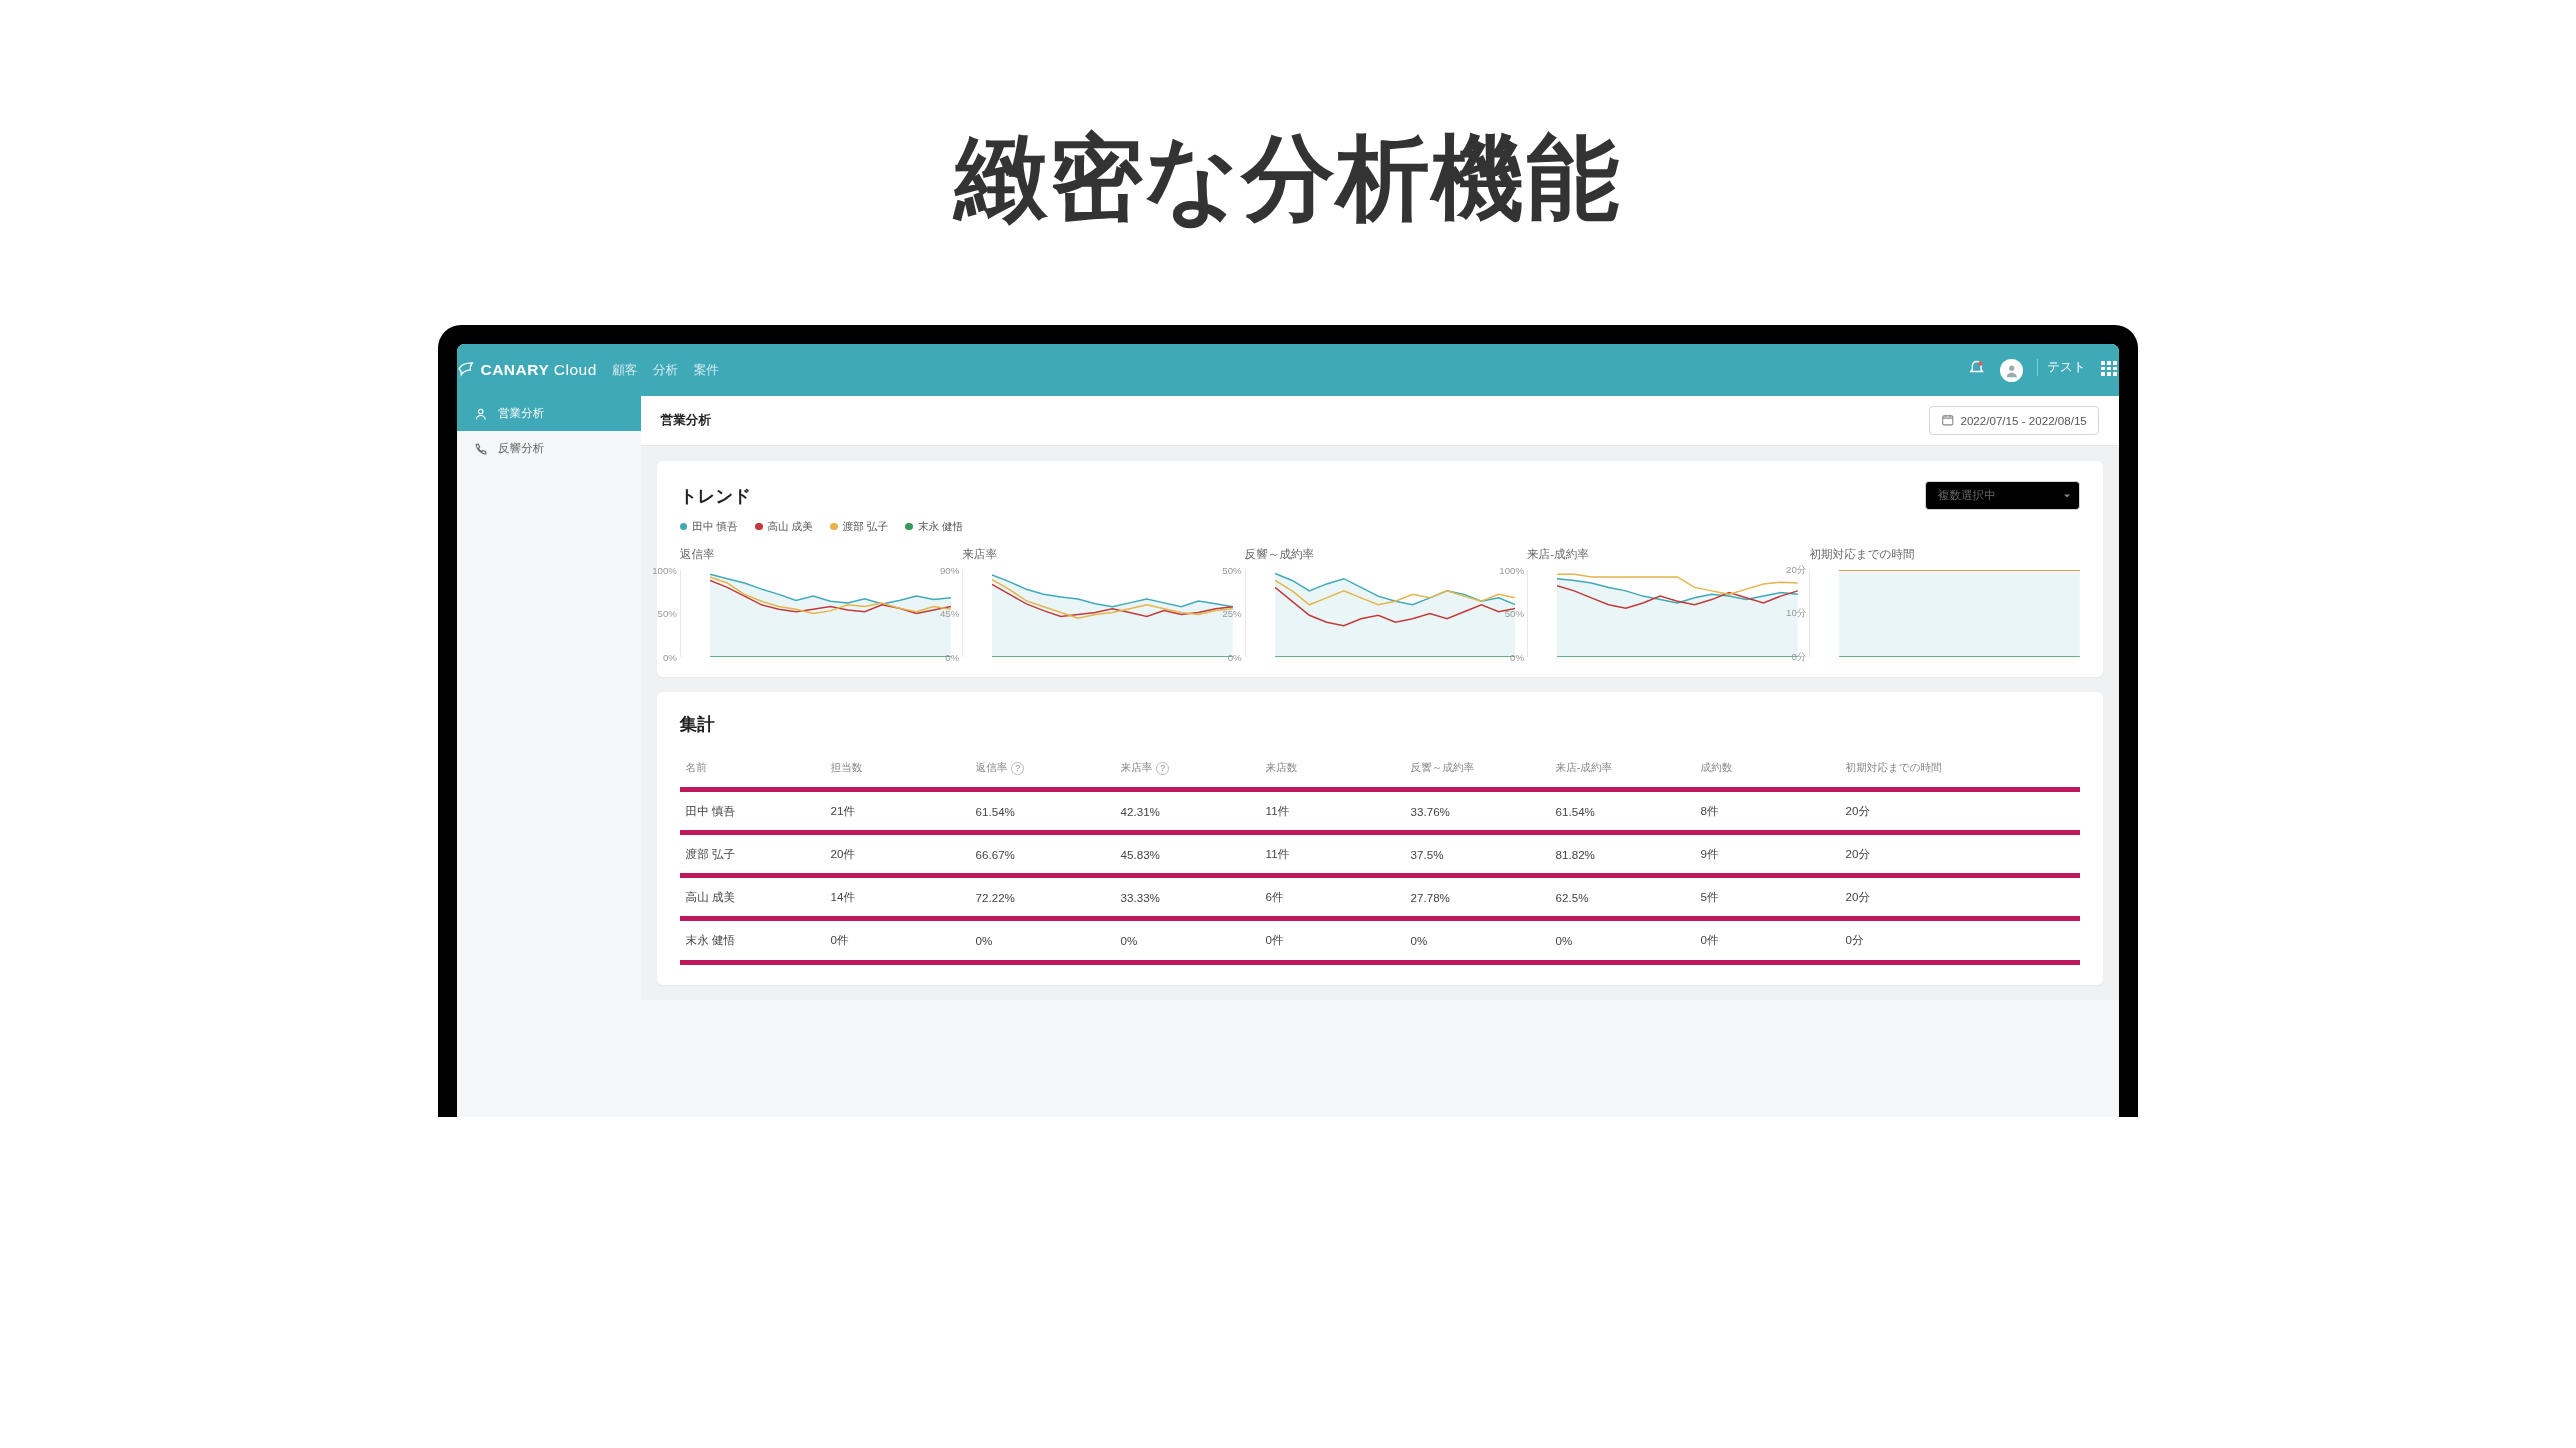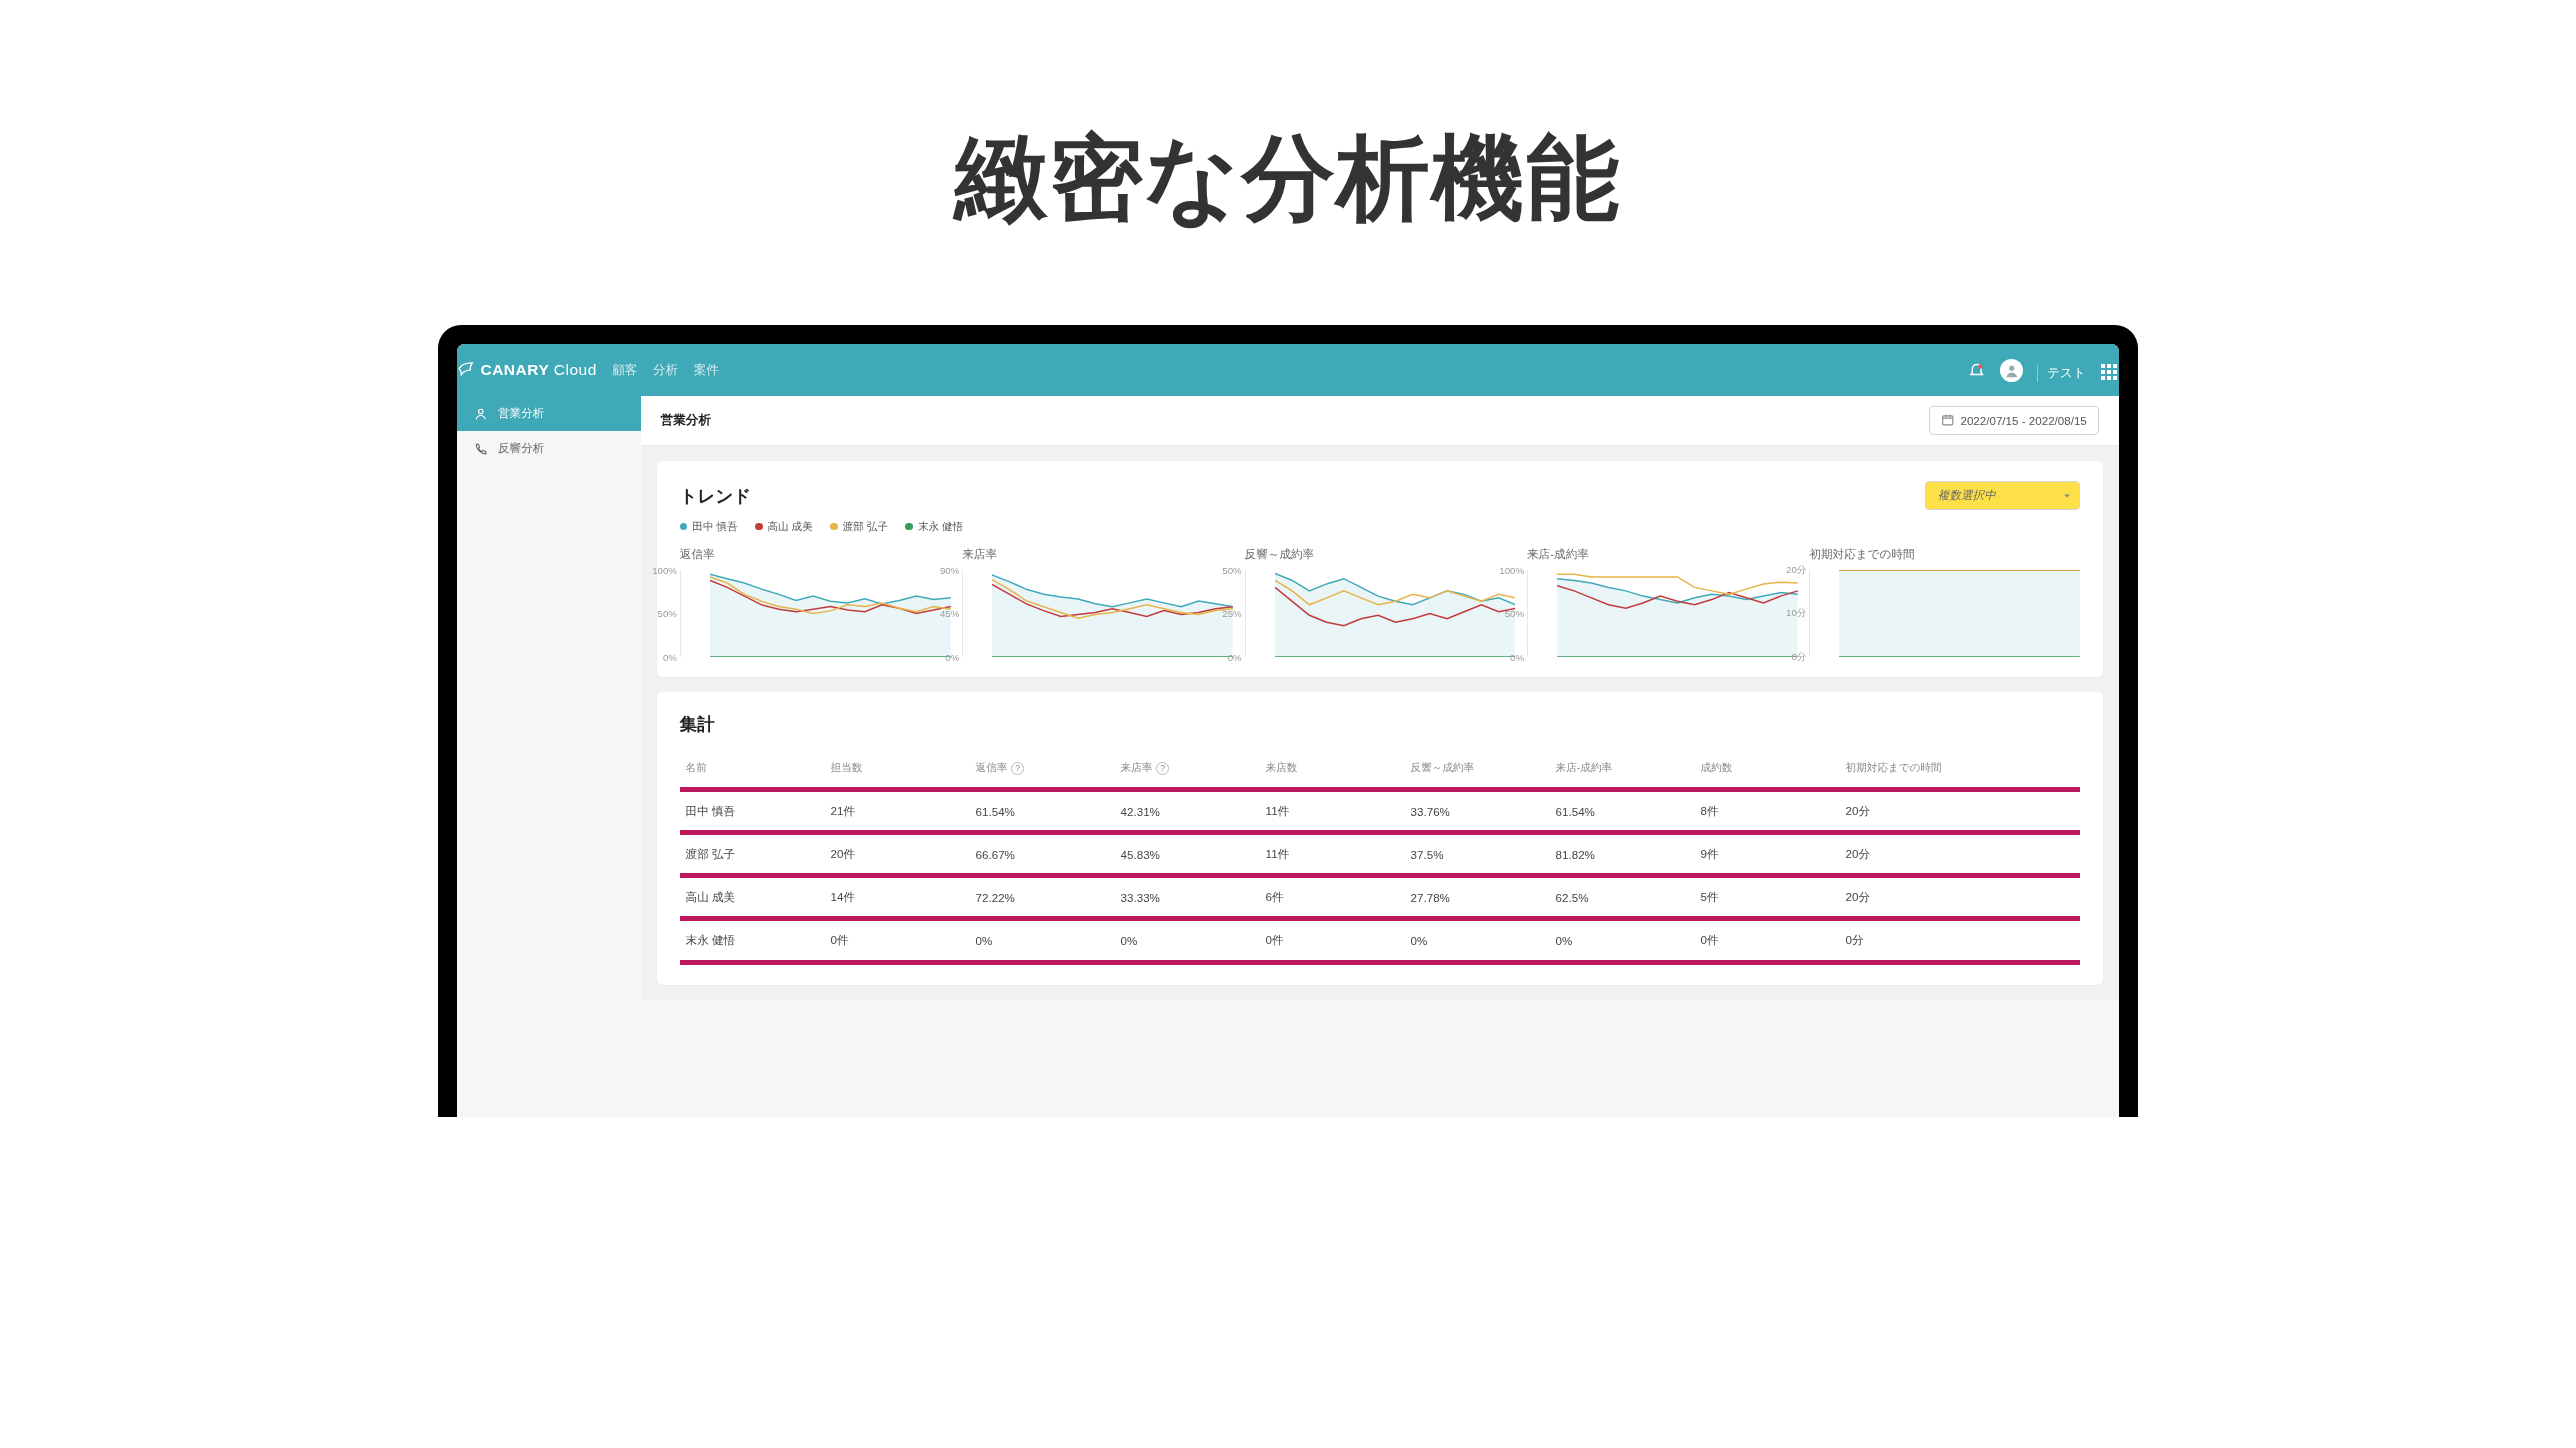--- a/index.html
+++ b/index.html
@@ -9,42 +9,42 @@
 
 .device-frame { width: 1700px; margin: 0 auto; background: #000; border-radius: 23px 23px 0 0; padding: 19.3px 19.3px 0 19.3px; }
 .screen { background: #f5f6f7; border-radius: 7.7px 7.7px 0 0; overflow: hidden; min-height: 773px; }
 
 .topbar { background: #3fa9b8; height: 52px; display: flex; align-items: center; padding: 0 0; color: #fff; }
 .logo { display: flex; align-items: center; gap: 5.8px; margin-right: 15.5px; }
 .logo-text { font-size: 15.5px; font-weight: 600; letter-spacing: 0.5px; }
 .logo-text .light { font-weight: 300; }
 .topnav { display: flex; gap: 15.5px; }
 .topnav-item { font-size: 12.6px; color: #d4ecef; cursor: pointer; }
-.topbar-right { margin-left: auto; display: flex; align-items: flex-end; gap: 13.5px; }
+.topbar-right { margin-left: auto; display: flex; align-items: flex-start; gap: 13.5px; }
 .bell-icon, .avatar-circle, .apps-icon { width: 19.3px; height: 19.3px; display: flex; align-items: center; justify-content: center; }
 .avatar-circle { width: 23px; height: 23px; background: #fff; border-radius: 50%; }
 .user-label { font-size: 12.6px; padding-left: 9.7px; border-left: 1px solid rgba(255,255,255,.4); }
 .apps-grid { display: grid; grid-template-columns: repeat(3, 3.9px); grid-template-rows: repeat(3, 3.9px); gap: 1.9px; }
 .apps-grid span { background: #fff; width: 3.9px; height: 3.9px; }
 
 .body-row { display: flex; }
 .sidebar { width: 184px; background: #f5f6f7; }
 .side-item { display: flex; align-items: center; gap: 9.7px; padding: 9.7px 15.5px; font-size: 11.6px; color: #666; cursor: pointer; }
 .side-item.active { background: #3fa9b8; color: #fff; }
 .side-icon { width: 15.5px; height: 15.5px; display: flex; align-items: center; justify-content: center; }
 
 .main { flex: 1; background: #f0f1f2; }
 .page-header { background: #fff; padding: 9.7px 19.3px; display: flex; align-items: center; justify-content: space-between; border-bottom: 1px solid #e5e7eb; }
 .page-title { font-size: 12.6px; font-weight: 600; color: #222; }
 .date-range { border: 1px solid #d1d5db; border-radius: 3.9px; padding: 5.8px 11.6px; font-size: 11.6px; color: #555; display: flex; align-items: center; gap: 5.8px; cursor: pointer; background: #fff; }
 
 .card { background: #fff; margin: 15.5px; padding: 20px 23px; border-radius: 5.8px; box-shadow: 0 1px 1.9px rgba(0,0,0,.04); }
 .card-header { display: flex; justify-content: space-between; align-items: center; margin-bottom: 9.7px; }
 .card-title { font-size: 17.4px; font-weight: 700; color: #222; }
-.dropdown { border: 1px solid #d1d5db; border-radius: 3.9px; padding: 5.8px 27px 5.8px 11.6px; font-size: 11.6px; color: #666; background: #fde047; cursor: pointer; position: relative; min-width: 155px; font-style: italic; }
+.dropdown { border: 1px solid #d1d5db; border-radius: 3.9px; padding: 5.8px 27px 5.8px 11.6px; font-size: 11.6px; color: #666; background: #000000; cursor: pointer; position: relative; min-width: 155px; }
 .dropdown::after { content: ""; position: absolute; right: 9.7px; top: 50%; width: 0; height: 0; border-left: 3.9px solid transparent; border-right: 3.9px solid transparent; border-top: 3.9px solid #888; transform: translateY(-50%); }
 
 .legend { display: flex; gap: 17.4px; margin-bottom: 13.5px; }
 .legend-item { display: flex; align-items: center; gap: 4.8px; font-size: 10.6px; color: #555; }
 .legend-dot { width: 7.7px; height: 7.7px; border-radius: 50%; }
 
 .charts-row { display: flex; gap: 11.6px; }
 .mini-chart { flex: 1; }
 .mini-chart-title { font-size: 11.6px; color: #666; margin-bottom: 7.7px; }
 .chart-canvas { position: relative; height: 87px; border-left: 1px solid #e5e7eb; }

